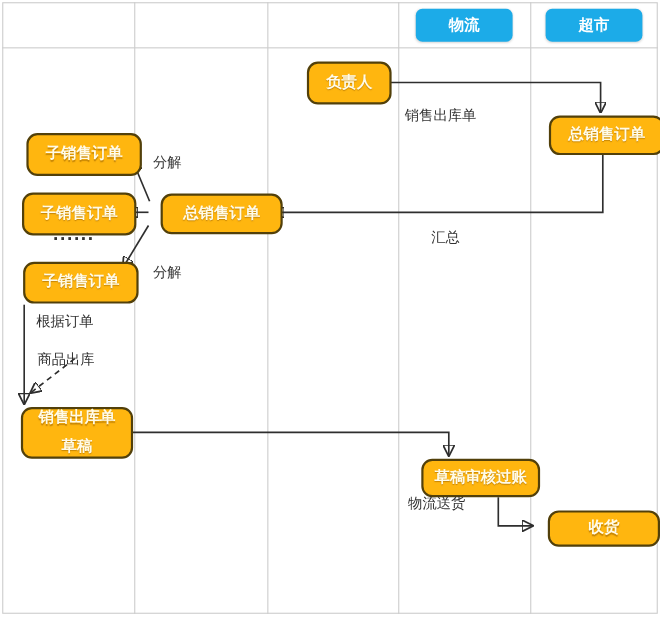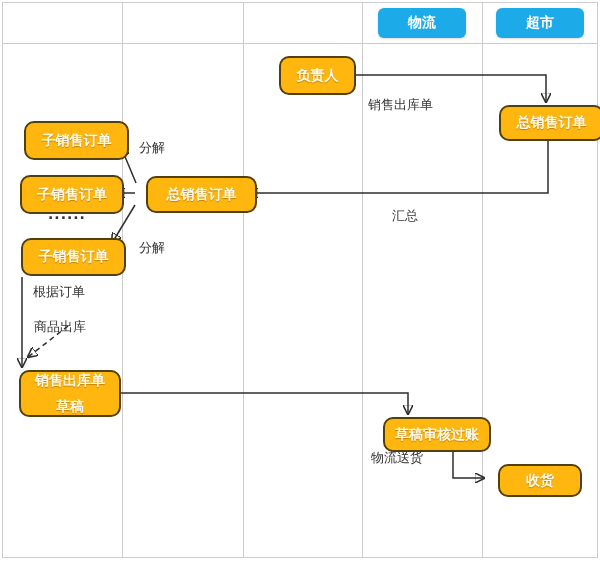--- a/index.html
+++ b/index.html
@@ -74,21 +74,21 @@
 
   <div class="node" style="left:268px;top:56px;width:77px;height:39px">负责人</div>
   <div class="node" style="left:488px;top:105px;width:105px;height:36px">总销售订单</div>
   <div class="node" style="left:13px;top:121px;width:105px;height:39px">子销售订单</div>
   <div class="node" style="left:9px;top:175px;width:104px;height:39px">子销售订单</div>
   <div class="node" style="left:10px;top:238px;width:105px;height:38px">子销售订单</div>
   <div class="node" style="left:135px;top:176px;width:111px;height:37px">总销售订单</div>
   <div class="node" style="left:8px;top:370px;width:102px;height:47px">销售出库单
 草稿</div>
   <div class="node" style="left:372px;top:417px;width:108px;height:35px">草稿审核过账</div>
-  <div class="node" style="left:487px;top:464px;width:84px;height:33px">收货</div>
+  <div class="node" style="left:487px;top:464px;width:102px;height:33px">收货</div>
 
   <span class="note" style="left:368px;top:96px">销售出库单</span>
   <span class="note" style="left:139px;top:139px">分解</span>
   <span class="note dots" style="left:48px;top:206px">......</span>
   <span class="note" style="left:139px;top:239px">分解</span>
   <span class="note" style="left:392px;top:207px">汇总</span>
   <span class="note" style="left:33px;top:283px">根据订单</span>
   <span class="note" style="left:34px;top:318px">商品出库</span>
   <span class="note" style="left:371px;top:449px">物流送货</span>
 

